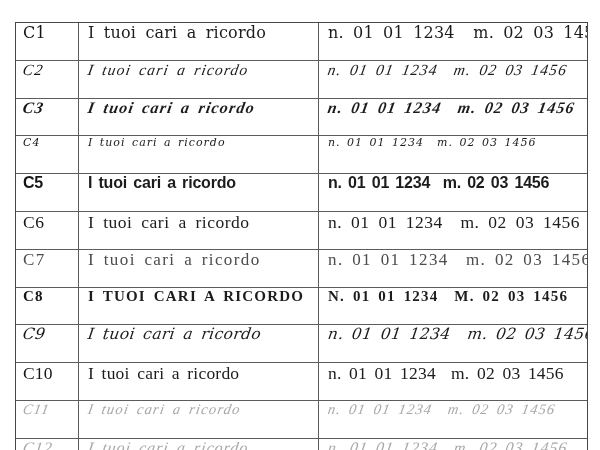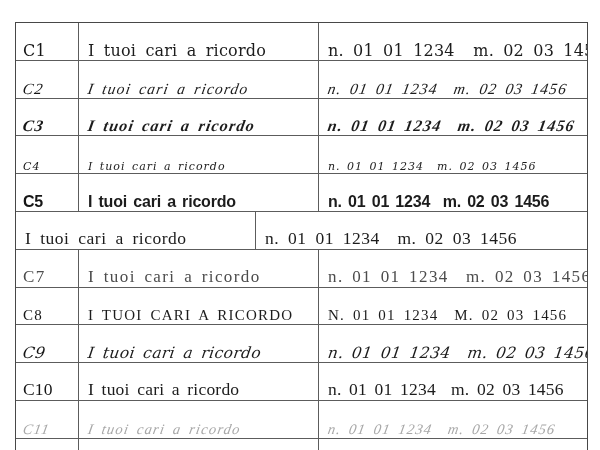--- a/index.html
+++ b/index.html
@@ -27,21 +27,21 @@
     border-bottom:none;
   }
   .row{
     display:flex;
     height:37.8px;
     border-bottom:1px solid var(--border);
     background:#fff;
   }
   .cell{
     display:flex;
-    align-items:flex-end;
+    align-items:flex-start;
     overflow:hidden;
   }
   .c-code{
     width:63px;
     padding-left:7px;
     border-right:1px solid var(--border);
     font-family:"Liberation Sans","DejaVu Sans",sans-serif;
     font-size:24px;
     font-weight:500;
     color:#161616;
@@ -59,21 +59,21 @@
   .t{display:inline-block;white-space:pre;}
 
   
   .r1 .t{font-family:"DejaVu Serif",serif;font-size:16px;letter-spacing:.2px;word-spacing:4px;}
   .r2 .t{font-family:"Liberation Serif",serif;font-style:italic;font-size:15.5px;letter-spacing:1.2px;word-spacing:3px;transform:skewX(-10deg);}
   .r3 .t{font-family:"Liberation Serif",serif;font-style:italic;font-weight:bold;font-size:16px;letter-spacing:1.2px;word-spacing:3px;transform:skewX(-10deg);}
   .r4 .t{font-family:"DejaVu Serif",serif;font-style:italic;font-size:11px;letter-spacing:1px;word-spacing:2px;}
   .r5 .t{font-family:"Liberation Sans","DejaVu Sans",sans-serif;font-weight:bold;font-size:16px;letter-spacing:-.2px;word-spacing:2px;}
   .r6 .t{font-family:"Liberation Serif",serif;font-size:17.5px;letter-spacing:.5px;word-spacing:4px;}
   .r7 .t{font-family:"Liberation Serif",serif;font-size:17px;letter-spacing:1.4px;word-spacing:3px;color:#4c4c4c;}
-  .r8 .t{font-family:"Liberation Serif",serif;font-weight:normal;font-size:15px;letter-spacing:1.2px;word-spacing:3px;}
+  .r8 .t{font-family:"Liberation Serif",serif;font-weight:bold;font-size:15px;letter-spacing:1.2px;word-spacing:3px;}
   .r9 .t{font-family:"DejaVu Serif",serif;font-style:italic;font-size:15.5px;letter-spacing:.4px;word-spacing:3px;transform:skewX(-8deg);}
   .r10 .t{font-family:"Liberation Serif",serif;font-size:17.5px;letter-spacing:.2px;word-spacing:3px;}
   .r11 .t{font-family:"Liberation Serif",serif;font-style:italic;font-size:14.5px;letter-spacing:1.2px;word-spacing:3px;transform:skewX(-10deg);}
   .r12 .t{font-family:"Liberation Serif",serif;font-style:italic;font-size:16px;letter-spacing:1px;word-spacing:3px;transform:skewX(-8deg);}
 
   .muted .c-code{color:var(--muted-code);}
   .muted .t{color:var(--muted-text);}
 </style>
 </head>
 <body>
@@ -135,20 +135,23 @@
         </div>
       <div class="cell c-sample">
           <span class="t">I tuoi cari a ricordo</span>
         </div>
       <div class="cell c-dates">
           <span class="t">n. 01 01 1234  m. 02 03 1456</span>
         </div>
     </div>
 
     <div class="row r6">
+      <div class="cell c-code">
+          <span class="t">C6</span>
+        </div>
       <div class="cell c-sample">
           <span class="t">I tuoi cari a ricordo</span>
         </div>
       <div class="cell c-dates">
           <span class="t">n. 01 01 1234  m. 02 03 1456</span>
         </div>
     </div>
 
     <div class="row r7">
       <div class="cell c-code">

